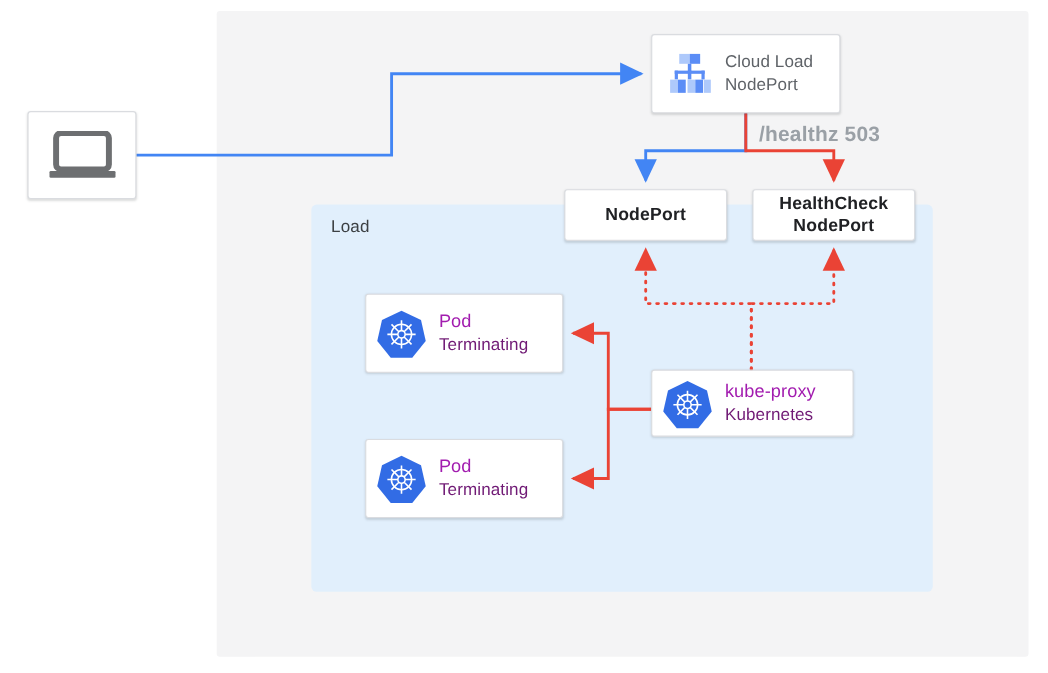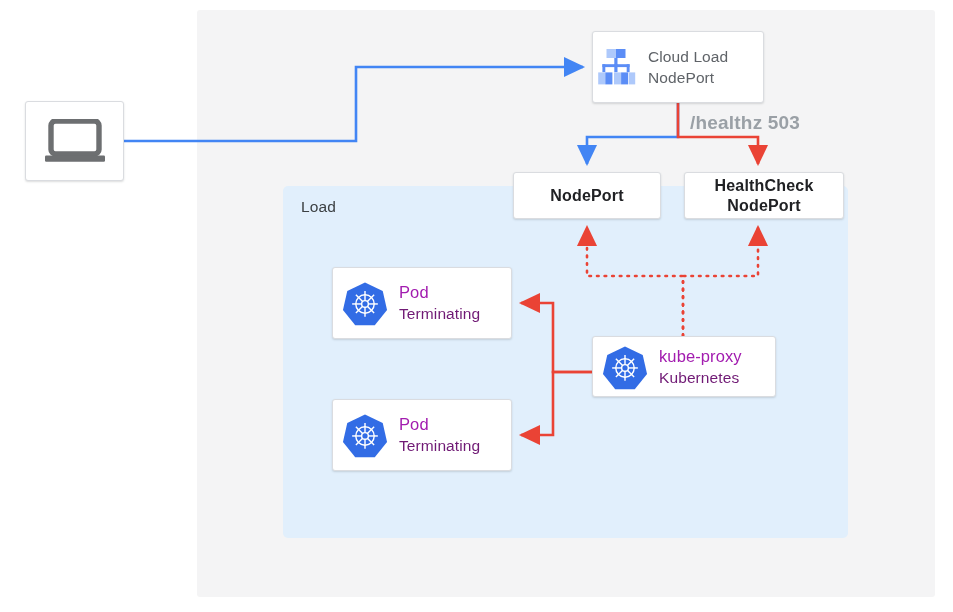--- a/index.html
+++ b/index.html
@@ -54,34 +54,34 @@
     left: 25px; top: 101px; width: 99px; height: 80px;
   }
   .laptop-icon {
     position: absolute; left: 50%; top: 50%;
     transform: translate(-50%,-50%);
     width: 64px; height: 44px;
   }
   
   .lb-card {
     left: 592px; top: 31px; width: 172px; height: 72px;
-    display: flex; align-items: center; 
+    display: flex; align-items: center; padding-left: 11px;
   }
   .lb-icon { width: 46px; height: 42px; flex: none; }
   .lb-text {
     margin-left: 9px; font-size: 15.5px; color: #5f6368;
     line-height: 21px; letter-spacing: .1px;
   }
   
   .np-card {
     left: 513px; top: 172px; width: 148px; height: 47px;
     display: flex; align-items: center; justify-content: center;
   }
   .hc-card {
-    left: 684px; top: 172px; width: 160px; height: 47px;
+    left: 684px; top: 172px; width: 148px; height: 47px;
     display: flex; align-items: center; justify-content: center;
     flex-direction: column;
   }
   .np-text {
     font-size: 16px; font-weight: bold; color: #202124;
     text-align: center; line-height: 20px; letter-spacing: .2px;
   }
   
   .pod-card {
     left: 332px; width: 180px; height: 72px;

